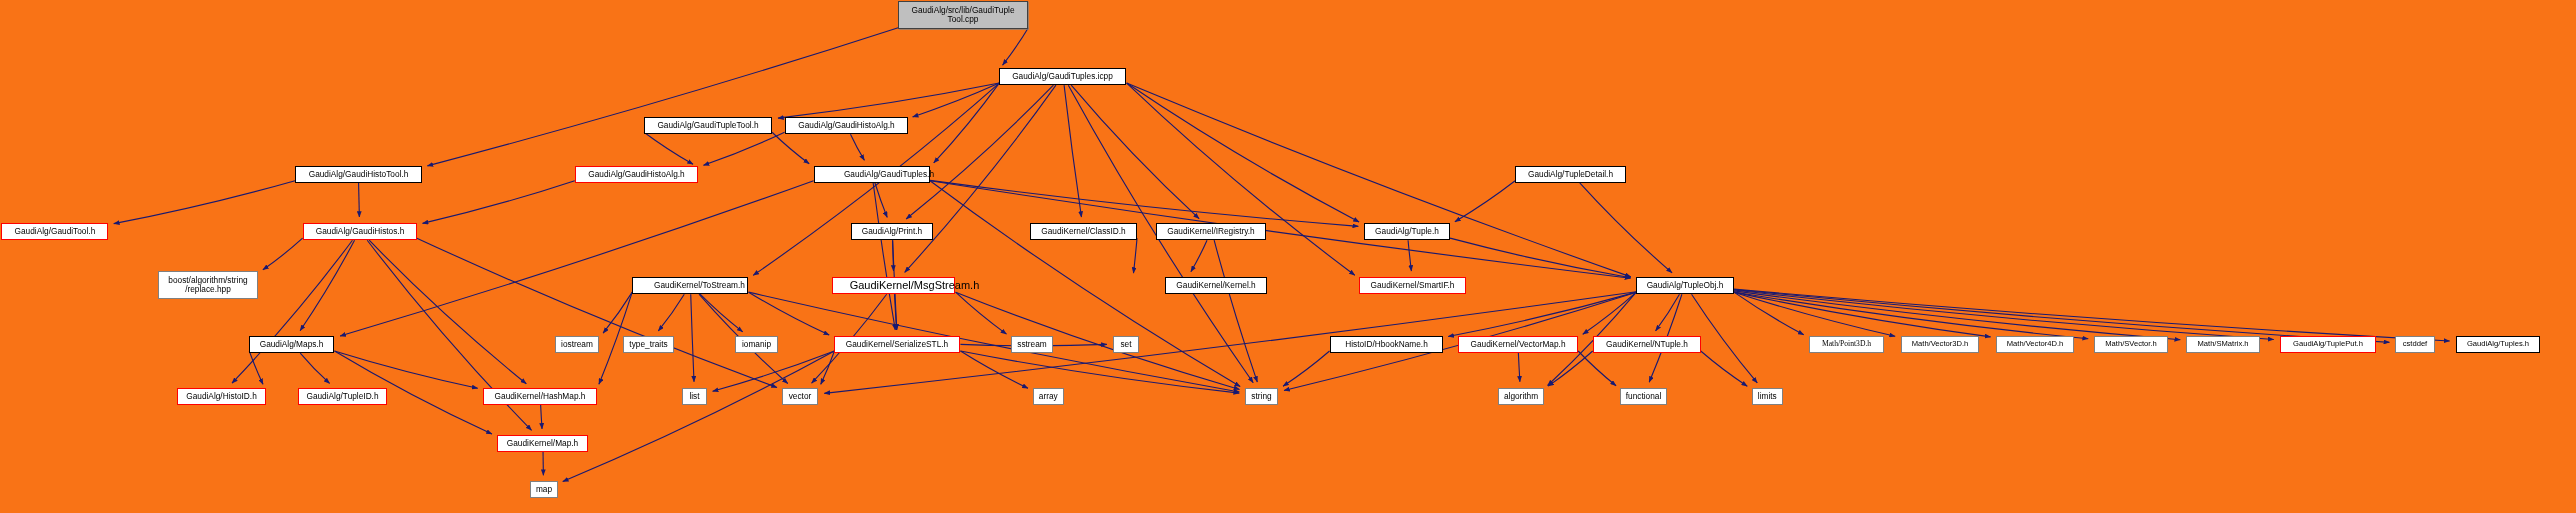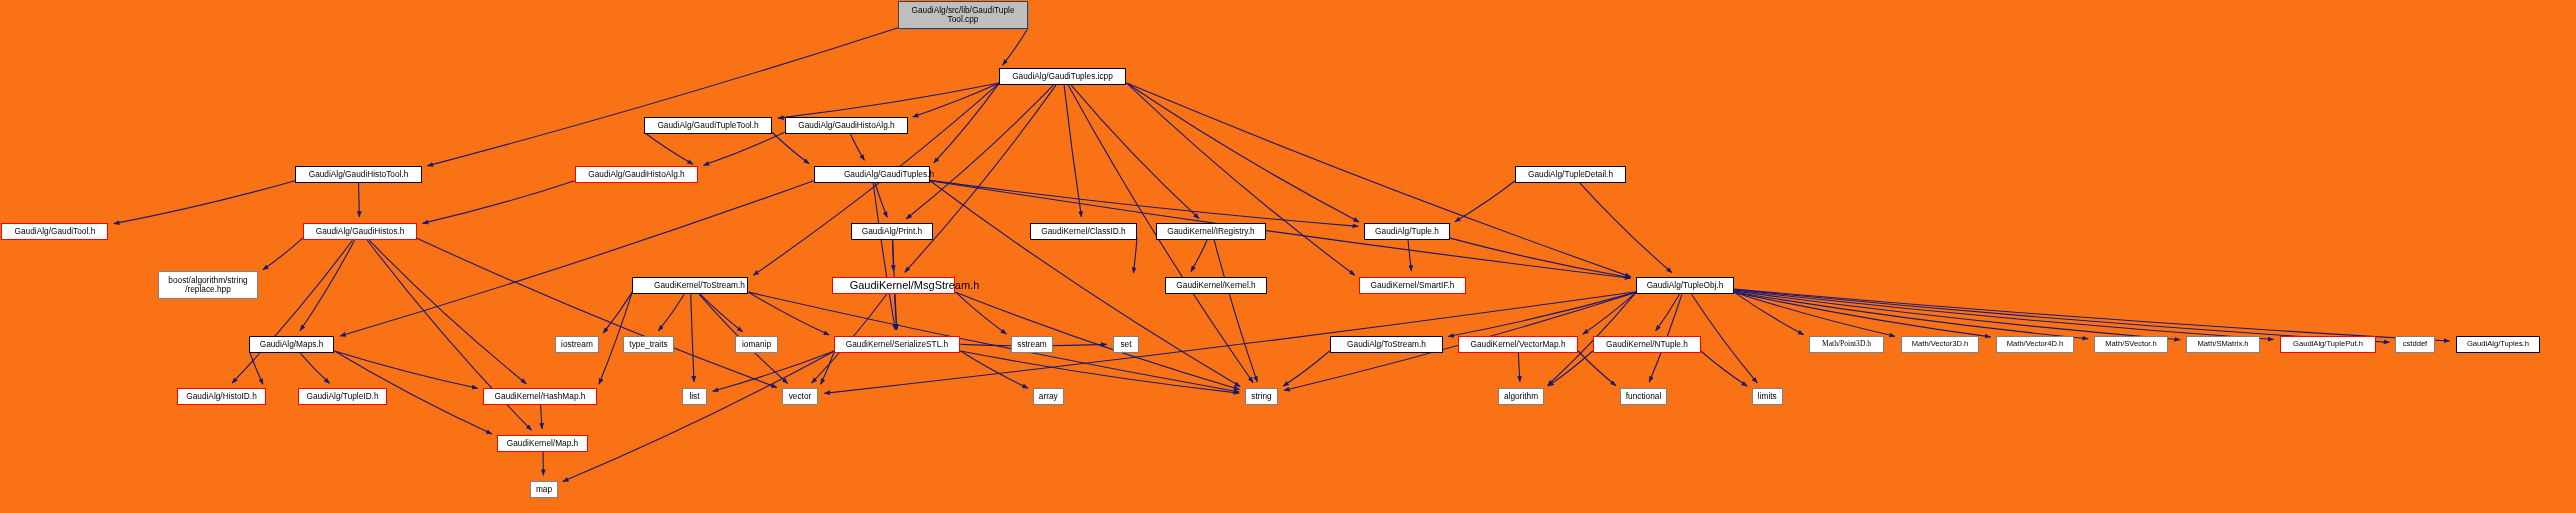--- a/index.html
+++ b/index.html
@@ -155,21 +155,21 @@
       <div class="node red" style="left: 832px; top: 277px; width: 123px; height: 17.3px; font-size: 11px; padding-left: 44px;"><span>GaudiKernel/MsgStream.h</span></div>
       <div class="node black" style="left: 1165px; top: 277px; width: 102px; height: 17.3px; font-size: 8.3px; justify-content: center;"><span>GaudiKernel/Kernel.h</span></div>
       <div class="node red" style="left: 1359px; top: 277px; width: 107px; height: 17.3px; font-size: 8.3px;"><span>GaudiKernel/SmartIF.h</span></div>
       <div class="node black" style="left: 249px; top: 336px; width: 85px; height: 17.3px; font-size: 8.3px;"><span>GaudiAlg/Maps.h</span></div>
       <div class="node grey" style="left: 555px; top: 336px; width: 44px; height: 17.3px; font-size: 8.3px;"><span>iostream</span></div>
       <div class="node grey" style="left: 623px; top: 336px; width: 51px; height: 17.3px; font-size: 8.3px;"><span>type_traits</span></div>
       <div class="node grey" style="left: 735px; top: 336px; width: 43px; height: 17.3px; font-size: 8.3px;"><span>iomanip</span></div>
       <div class="node red" style="left: 834px; top: 336px; width: 126px; height: 17.3px; font-size: 8.3px;"><span>GaudiKernel/SerializeSTL.h</span></div>
       <div class="node grey" style="left: 1011px; top: 336px; width: 42px; height: 17.3px; font-size: 8.3px;"><span>sstream</span></div>
       <div class="node grey" style="left: 1113px; top: 336px; width: 26px; height: 17.3px; font-size: 8.3px;"><span>set</span></div>
-      <div class="node black" style="left: 1330px; top: 336px; width: 113px; height: 17.3px; font-size: 8.3px;"><span>GaudiAlg/ToStream.h</span></div>
+      <div class="node black" style="left: 1330px; top: 336px; width: 113px; height: 17.3px; font-size: 8.3px;"><span>HistoID/HbookName.h</span></div>
       <div class="node red" style="left: 1458px; top: 336px; width: 120px; height: 17.3px; font-size: 8.3px;"><span>GaudiKernel/VectorMap.h</span></div>
       <div class="node red" style="left: 1593px; top: 336px; width: 108px; height: 17.3px; font-size: 8.3px;"><span>GaudiKernel/NTuple.h</span></div>
       <div class="node grey" style="left: 1809px; top: 336px; width: 75px; height: 17.3px; font-size: 7.6px; font-family: Liberation Serif, serif;"><span>Math/Point3D.h</span></div>
       <div class="node grey" style="left: 1901px; top: 336px; width: 78px; height: 17.3px; font-size: 7.6px;"><span>Math/Vector3D.h</span></div>
       <div class="node grey" style="left: 1996px; top: 336px; width: 78px; height: 17.3px; font-size: 7.6px;"><span>Math/Vector4D.h</span></div>
       <div class="node grey" style="left: 2094px; top: 336px; width: 74px; height: 17.3px; font-size: 7.6px;"><span>Math/SVector.h</span></div>
       <div class="node grey" style="left: 2186px; top: 336px; width: 74px; height: 17.3px; font-size: 7.6px;"><span>Math/SMatrix.h</span></div>
       <div class="node red" style="left: 2280px; top: 336px; width: 96px; height: 17.3px; font-size: 7.6px;"><span>GaudiAlg/TuplePut.h</span></div>
       <div class="node grey" style="left: 2395px; top: 336px; width: 40px; height: 17.3px; font-size: 7.6px;"><span>cstddef</span></div>
       <div class="node black" style="left: 2456px; top: 336px; width: 84px; height: 17.3px; font-size: 7.6px;"><span>GaudiAlg/Tuples.h</span></div>

